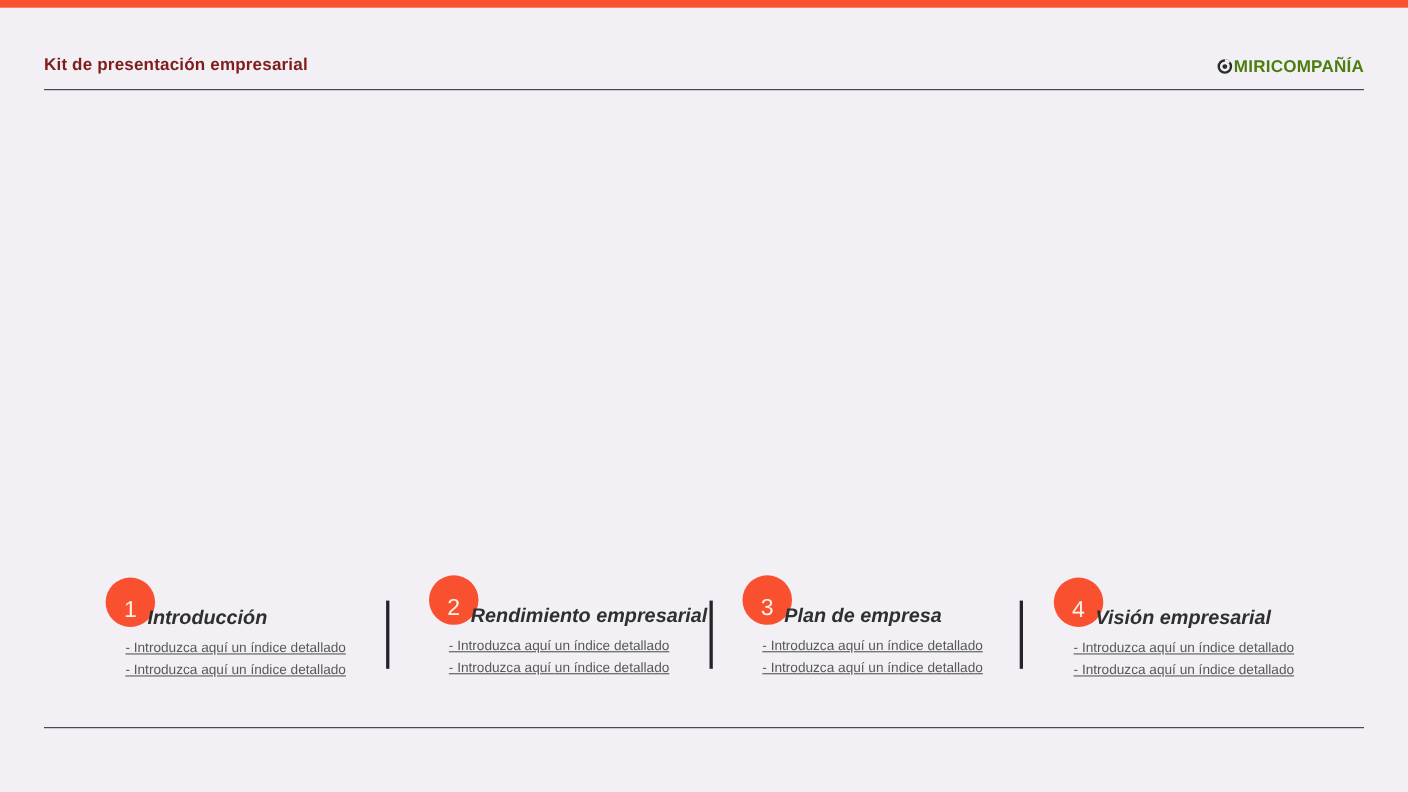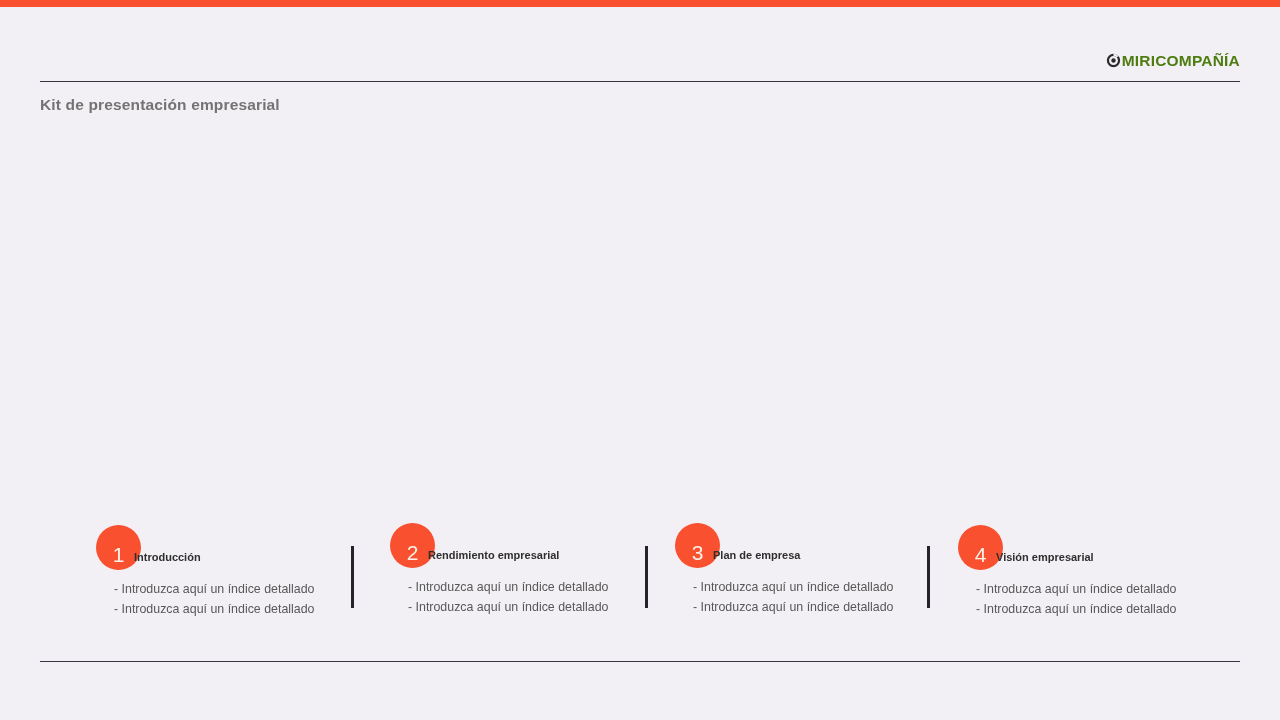--- a/index.html
+++ b/index.html
@@ -33,24 +33,23 @@
     width: 1200px;
     height: 31px;
     border-bottom: 1.6px solid #3a3540;
   }
   .header-title {
     position: absolute;
     left: 0;
     top: 1px;
     font-size: 15.5px;
     font-weight: bold;
-    color: #737373;
+    color: #7f1d1d;
     letter-spacing: 0.15px;
     white-space: nowrap;
-    margin-top: 45px;
   }
   .brand {
     position: absolute;
     right: 0;
     top: 2px;
     display: flex;
     align-items: center;
     white-space: nowrap;
   }
   .brand-mark {
@@ -111,34 +110,36 @@
     box-sizing: border-box;
     font-size: 21px;
     font-weight: normal;
     color: #fdf2e8;
     line-height: 1;
   }
   .col-title {
     position: absolute;
     left: 38px;
     top: 26px;
-    font-size: 11px;
+    font-size: 18px;
     font-weight: bold;
     color: #2f2f2f;
     white-space: nowrap;
+    font-style: italic;
   }
   .bullets {
     margin-top: 7px;
     padding-left: 18px;
   }
   .bullet {
     font-size: 12.4px;
     color: #585858;
     line-height: 19.5px;
     white-space: nowrap;
+    text-decoration: underline;
   }
 
   
   .divider {
     position: absolute;
     top: 546px;
     width: 2.5px;
     height: 62px;
     background: #26222b;
   }

